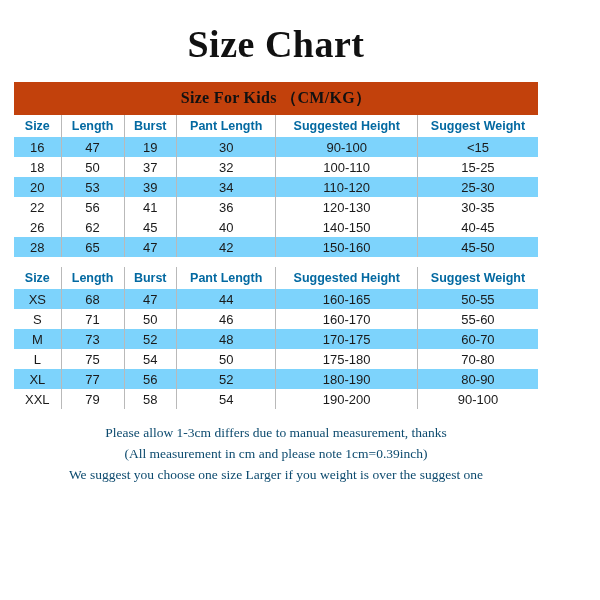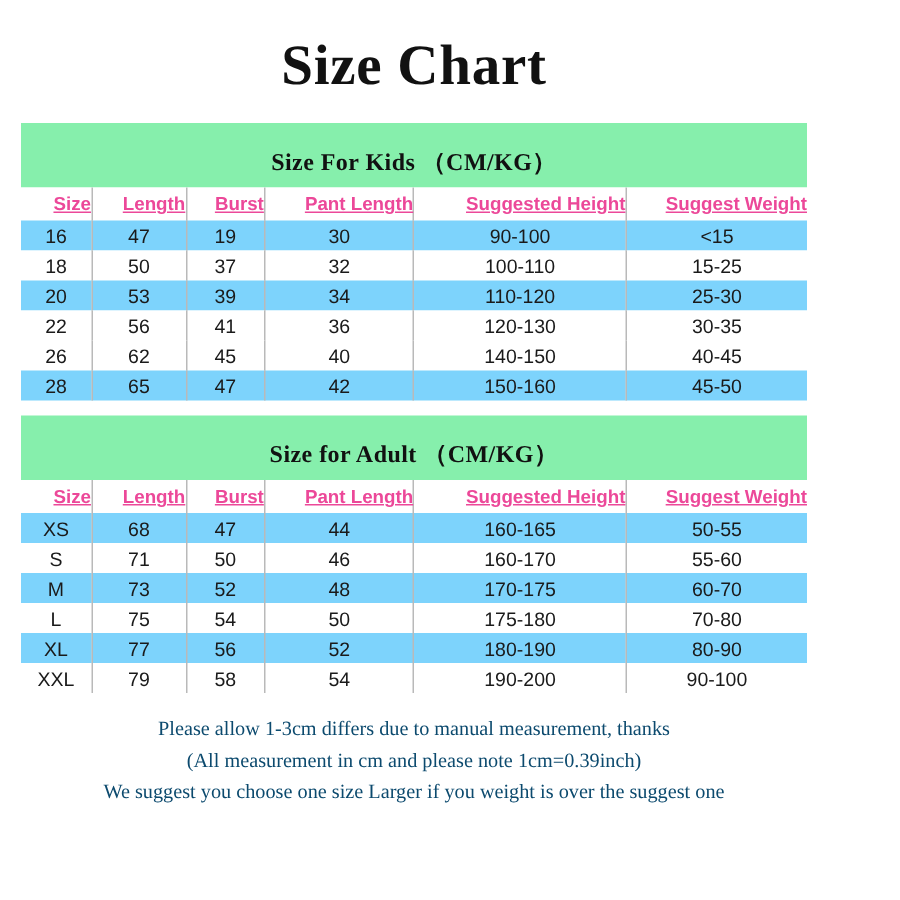--- a/index.html
+++ b/index.html
@@ -35,37 +35,36 @@
   table.chart {
     width: 100%;
     border-collapse: collapse;
     table-layout: fixed;
     font-size: 13px;
   }
   table.chart + .gap {
     height: 10px;
   }
   .band {
-    background: #86efac;
+    background: #c2410c;
     text-align: center;
     font-weight: bold;
     font-size: 16px;
     font-family: "Liberation Serif", serif;
-    padding: 16px 0 6px 0;
+    padding: 6px 0 6px 0;
     color: #111;
     letter-spacing: 0.3px;
   }
   .colhead td {
     background: #ffffff;
     font-weight: bold;
-    text-align: right;
+    text-align: center;
     font-size: 12.5px;
     padding: 4px 0 4px 0;
-    color: #ec4899;
-    text-decoration: underline;
+    color: #0369a1;
   }
   tr.row td {
     text-align: center;
     padding: 2.5px 0 2.5px 0;
     font-size: 13px;
     color: #1a1a1a;
   }
   tr.row.odd td {
     background: #ffffff;
   }
@@ -173,23 +172,20 @@
   <table class="chart">
     <colgroup>
       <col style="width:9%">
         <col style="width:12%">
         <col style="width:10%">
       <col style="width:19%">
         <col style="width:27%">
         <col style="width:23%">
     </colgroup>
     <tbody>
-      <tr>
-        <td class="band" colspan="6">Size for Adult （CM/KG）</td>
-      </tr>
       <tr class="colhead">
         <td class="sep">Size</td>
         <td class="sep">Length</td>
         <td class="sep">Burst</td>
         <td class="sep">Pant Length</td>
         <td class="sep">Suggested Height</td>
         <td>Suggest Weight</td>
       </tr>
 
       <tr class="row even">

